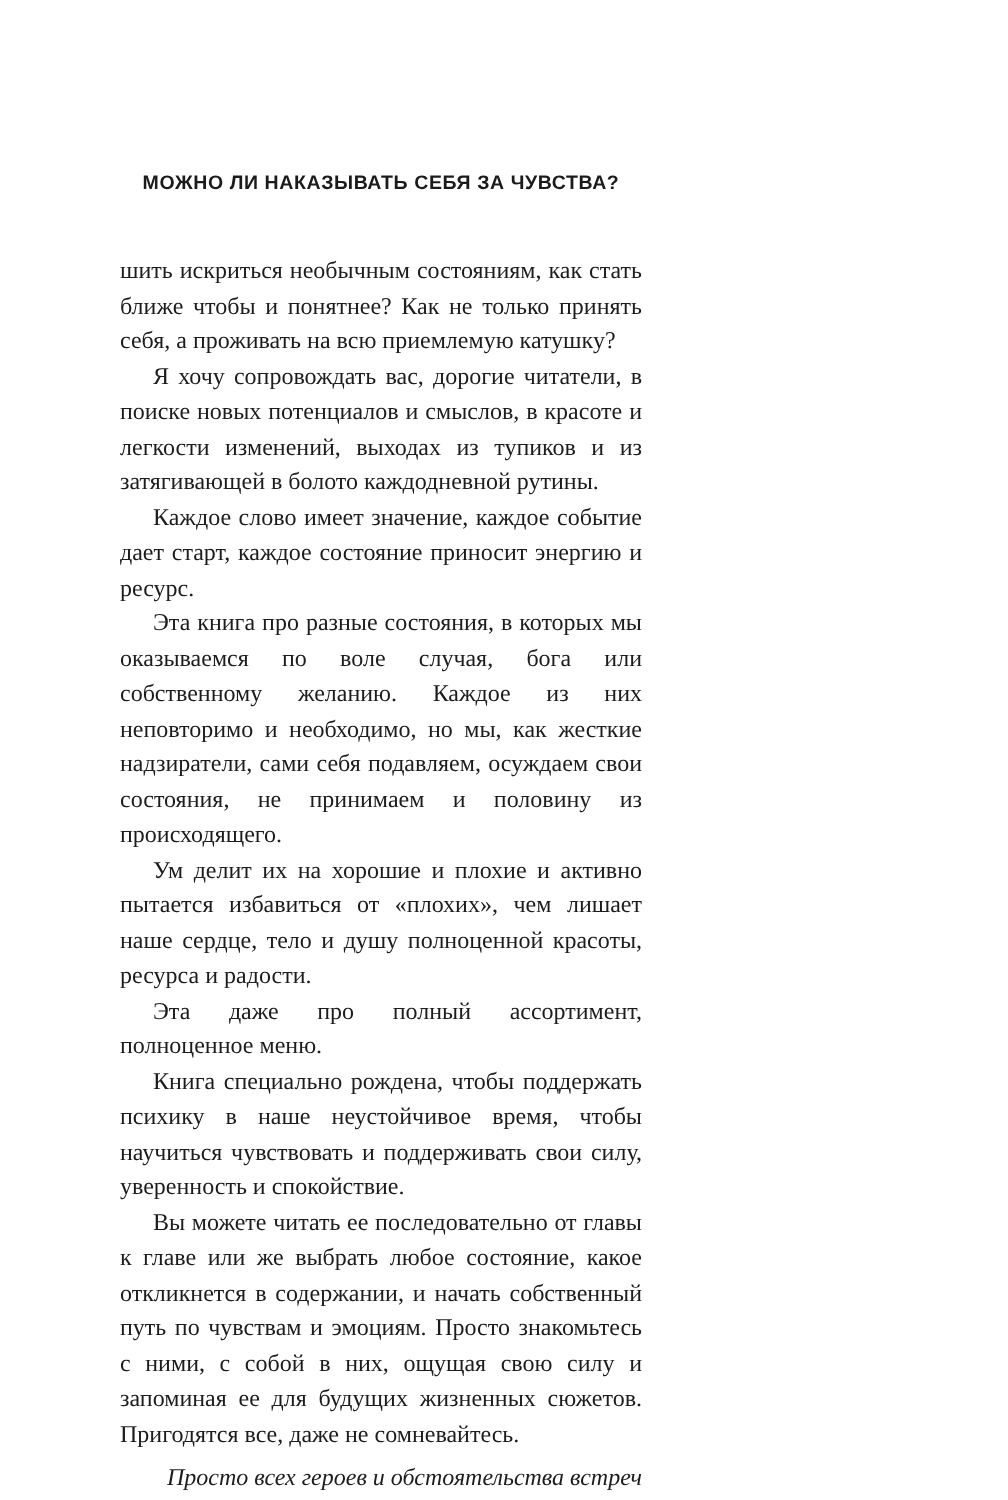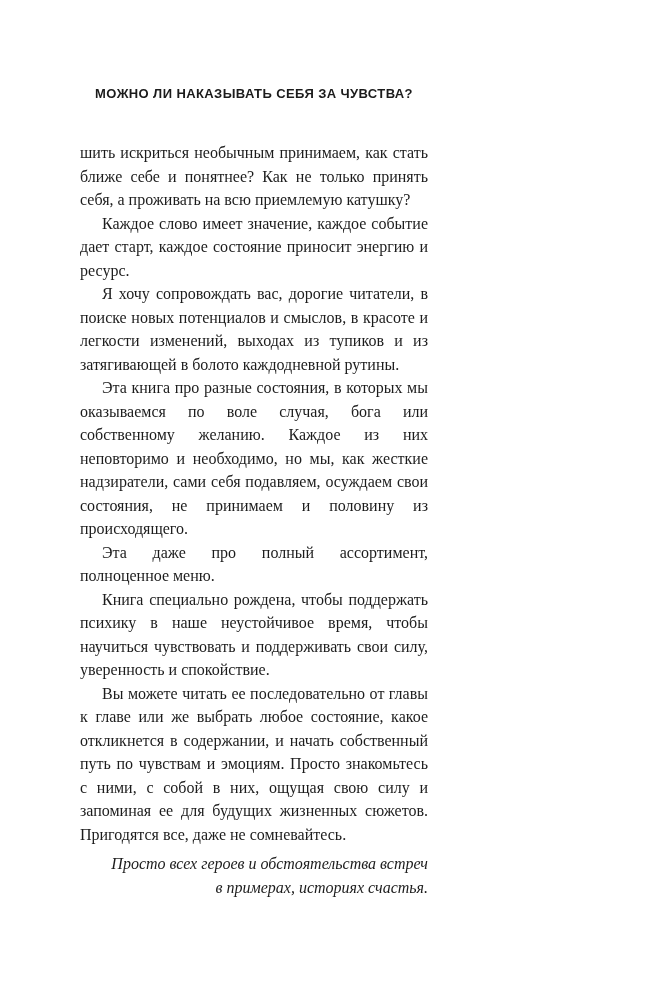--- a/index.html
+++ b/index.html
@@ -6,21 +6,21 @@
       margin: 0;
       padding: 0;
       background: #ffffff;
     }
     .page {
       position: relative;
       width: 544px;
       height: 1000px;
       background: #ffffff;
       box-sizing: border-box;
-      padding: 86px 116px 0 80px;
+      padding: 114px 116px 0 80px;
       overflow: hidden;
     }
     .running-header {
       text-align: center;
       font-family: "Liberation Sans", sans-serif;
       font-weight: bold;
       font-size: 13px;
       letter-spacing: 0.4px;
       color: #1b1b1b;
       margin-bottom: 40px;
@@ -50,24 +50,25 @@
     }
   </style>
 </head>
 <body>
 
 <div class="page">
 
   <div class="running-header">МОЖНО ЛИ НАКАЗЫВАТЬ СЕБЯ ЗА ЧУВСТВА?</div>
 
   <div class="body-text">
-    <p class="no-indent">шить искриться необычным принимаем, как стать ближе себе и понятнее? Как не только принять себя, а проживать на всю приемлемую катушку?</p>
+    <p class="no-indent">шить искриться необычным состояниям, как стать ближе чтобы и понятнее? Как не только принять себя, а проживать на всю приемлемую катушку?</p>
+    <p>Я хочу сопровождать вас, дорогие читатели, в поиске новых потенциалов и смыслов, в красоте и легкости изменений, выходах из тупиков и из затягивающей в болото каждодневной рутины.</p>
     <p>Каждое слово имеет значение, каждое событие дает старт, каждое состояние приносит энергию и ресурс.</p>
-    <p>Я хочу сопровождать вас, дорогие читатели, в поиске новых потенциалов и смыслов, в красоте и легкости изменений, выходах из тупиков и из затягивающей в болото каждодневной рутины.</p>
     <p>Эта книга про разные состояния, в которых мы оказываемся по воле случая, бога или собственному желанию. Каждое из них неповторимо и необходимо, но мы, как жесткие надзиратели, сами себя подавляем, осуждаем свои состояния, не принимаем и половину из происходящего.</p>
+    <p>Ум делит их на хорошие и плохие и активно пытается избавиться от «плохих», чем лишает наше сердце, тело и душу полноценной красоты, ресурса и радости.</p>
     <p>Эта даже про полный ассортимент, полноценное меню.</p>
     <p>Книга специально рождена, чтобы поддержать психику в наше неустойчивое время, чтобы научиться чувствовать и поддерживать свои силу, уверенность и спокойствие.</p>
     <p>Вы можете читать ее последовательно от главы к главе или же выбрать любое состояние, какое откликнется в содержании, и начать собственный путь по чувствам и эмоциям. Просто знакомьтесь с ними, с собой в них, ощущая свою силу и запоминая ее для будущих жизненных сюжетов. Пригодятся все, даже не сомневайтесь.</p>
 
     <div class="author-note">
       <div>Просто всех героев и обстоятельства встреч</div>
       <div>в примерах, историях счастья.</div>
     </div>
   </div>
 

